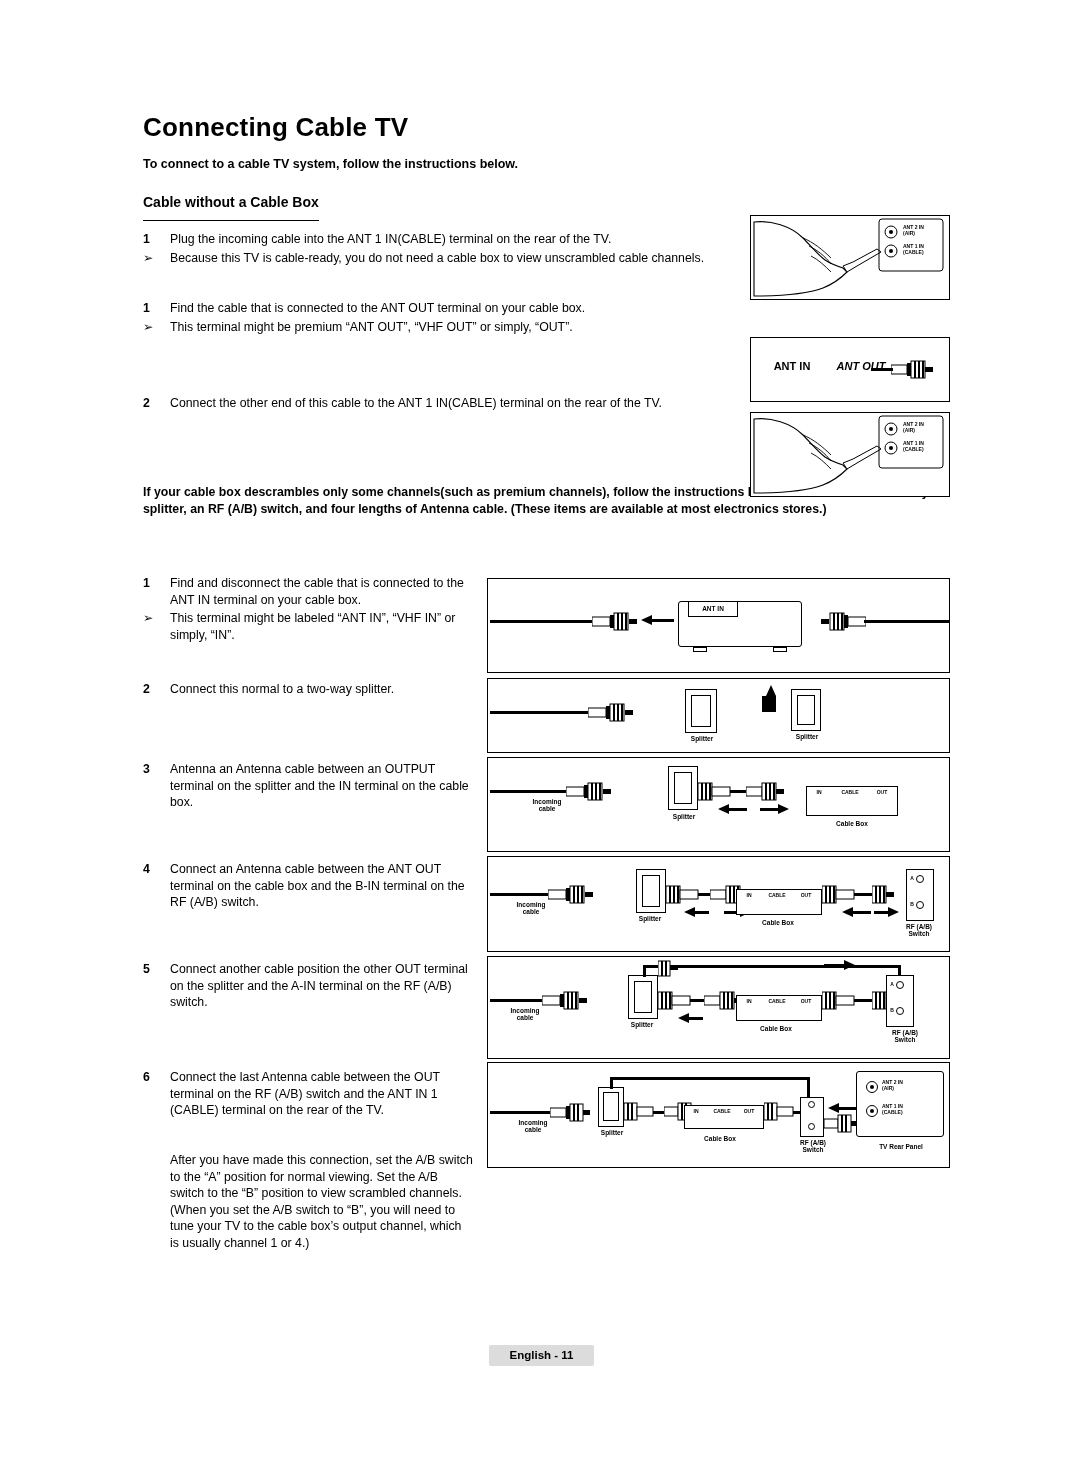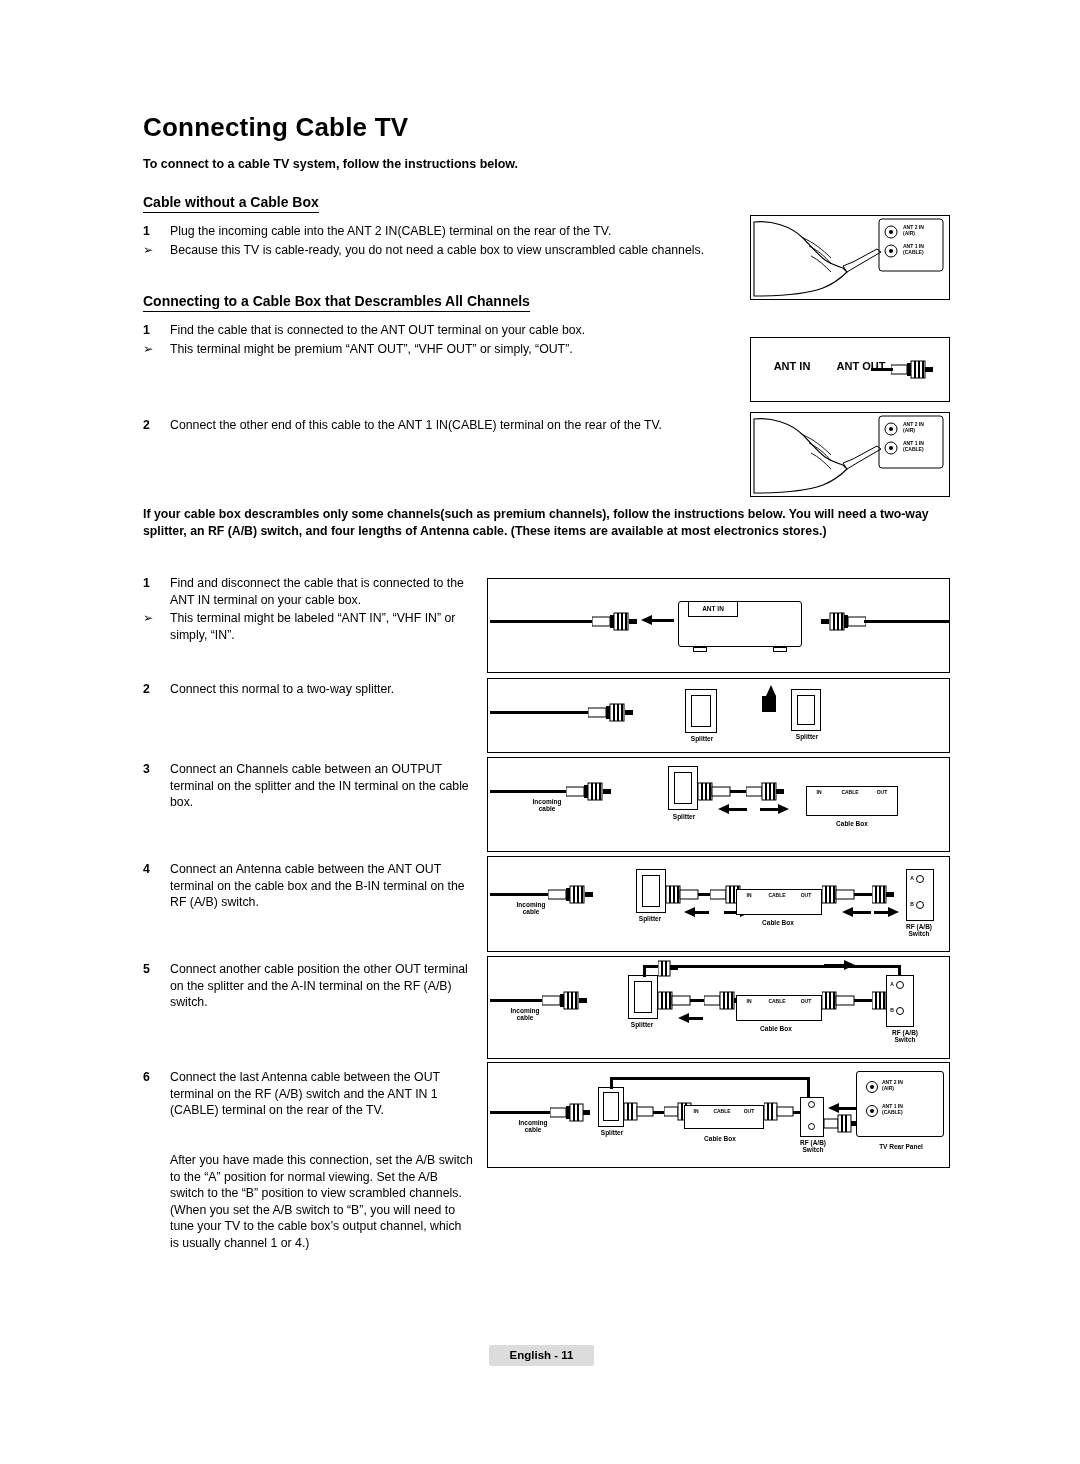--- a/index.html
+++ b/index.html
@@ -38,21 +38,21 @@
     margin: 0 0 22px 0;
   }
   h2.section {
     font-size: 14px;
     font-weight: bold;
     margin: 0 0 10px 0;
     display: inline-block;
   }
   h2.underline {
     border-bottom: 1.5px solid #000;
-    padding-bottom: 2px;
+    padding-bottom: 10px;
   }
   .steps {
     font-size: 12.3px;
     line-height: 1.35;
   }
   .step {
     display: flex;
     margin-bottom: 2px;
   }
   .step .num {
@@ -165,31 +165,30 @@
   <div class="content">
 
     <h1 class="title">Connecting Cable TV</h1>
     <p class="intro">To connect to a cable TV system, follow the instructions below.</p>
 
     <div style="margin-bottom:4px;">
       <h2 class="section underline">Cable without a Cable Box</h2>
       <div class="steps" style="width:600px;">
         <div class="step">
           <span class="num">1</span>
-          <span class="txt">Plug the incoming cable into the ANT 2 IN(CABLE) terminal on the rear of the TV.</span>
+          <span class="txt">Plug the incoming cable into the ANT 1 IN(CABLE) terminal on the rear of the TV.</span>
         </div>
         <div class="step">
           <span class="bullet">➢</span>
           <span class="txt">Because this TV is cable-ready, you do not need a cable box to view unscrambled cable channels.</span>
         </div>
       </div>
     </div>
 
     <div style="margin-top:34px;">
-      <h2 class="section underline">Connecting to a Cable Box that Descrambles All Channels</h2>
       <div class="steps" style="width:620px;">
         <div class="step">
           <span class="num">1</span>
           <span class="txt">Find the cable that is connected to the ANT OUT terminal on your cable box.</span>
         </div>
         <div class="step">
           <span class="bullet">➢</span>
           <span class="txt">This terminal might be premium “ANT OUT”, “VHF OUT” or simply, “OUT”.</span>
         </div>
         <div class="step" style="margin-top:60px; width:690px;">
@@ -218,21 +217,21 @@
   <div class="steps" style="position:absolute; left:143px; top:681px; width:340px;">
     <div class="step">
       <span class="num">2</span>
       <span class="txt">Connect this normal to a two-way splitter.</span>
     </div>
   </div>
 
   <div class="steps" style="position:absolute; left:143px; top:761px; width:330px;">
     <div class="step">
       <span class="num">3</span>
-      <span class="txt">Connect an Channels cable between an OUTPUT terminal on the splitter and the IN terminal on the cable box.</span>
+      <span class="txt">Antenna an Antenna cable between an OUTPUT terminal on the splitter and the IN terminal on the cable box.</span>
     </div>
   </div>
 
   <div class="steps" style="position:absolute; left:143px; top:861px; width:330px;">
     <div class="step">
       <span class="num">4</span>
       <span class="txt">Connect an Antenna cable between the ANT OUT terminal on the cable box and the B-IN terminal on the RF (A/B) switch.</span>
     </div>
   </div>
 
@@ -274,21 +273,21 @@
       <circle cx="140" cy="35" r="2" fill="#000"></circle>
     </svg>
     <div class="lbl xs" style="left:152px; top:9px; text-align:left;">ANT 2 IN
 (AIR)</div>
     <div class="lbl xs" style="left:152px; top:28px; text-align:left;">ANT 1 IN
 (CABLE)</div>
   </div>
 
   <div class="fig" style="left:750px; top:337px; width:200px; height:65px;">
     <div class="lbl" style="left:10px; top:22px; width:62px; font-size:11px;">ANT IN</div>
-    <div class="lbl" style="left:72px; top:22px; width:76px; font-size:11px;">ANT OUT</div>
+    <div class="lbl" style="left:72px; top:22px; width:76px; font-size:11px;font-style:italic;">ANT OUT</div>
     <svg width="60" height="34" viewBox="0 0 60 34" style="position:absolute; left:140px; top:15px;">
       <rect x="0" y="12" width="16" height="9" fill="#fff" stroke="#000" stroke-width="1"></rect>
       <rect x="16" y="10" width="4" height="13" fill="#000"></rect>
       <rect x="20" y="8" width="14" height="17" fill="#fff" stroke="#000" stroke-width="1"></rect>
       <rect x="23" y="8" width="2" height="17" fill="#000"></rect>
       <rect x="27" y="8" width="2" height="17" fill="#000"></rect>
       <rect x="31" y="8" width="2" height="17" fill="#000"></rect>
       <rect x="34" y="14" width="8" height="5" fill="#000"></rect>
       <path d="M0 17 L -60 17" stroke="#000" stroke-width="3"></path>
     </svg>

